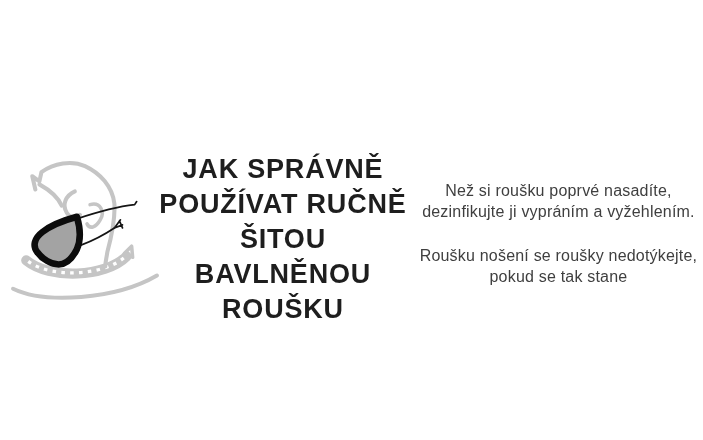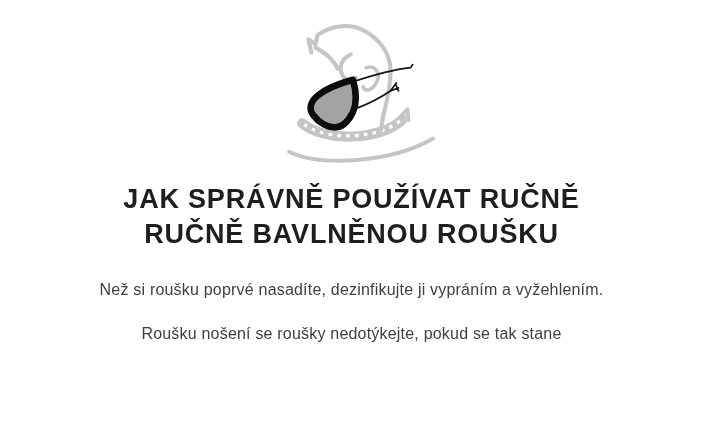--- a/index.html
+++ b/index.html
@@ -7,21 +7,21 @@
     width: 703px;
     height: 440px;
     background: var(--background, #ffffff);
     font-family: "Liberation Sans", sans-serif;
     overflow: hidden;
   }
   .page {
     width: 703px;
     height: 440px;
     display: flex;
-    flex-direction: column;
+    flex-direction: row;
     align-items: center;
     box-sizing: border-box;
     padding-top: 23px;
     background: var(--background, #ffffff);
   }
   .illustration {
     width: 152px;
     height: 144px;
     transform: translateX(9px);
     flex: none;
@@ -77,21 +77,21 @@
       <path class="string" stroke-width="1.7" d="M 67,58 C 88,51 106,46 124,44 L 126,41"></path>
       <path class="string" stroke-width="1.7" d="M 71,84 C 84,79 95,73 104,67"></path>
       <path class="string" stroke-width="1.7" d="M 104,67 L 110,59 M 109,60 L 112,67 M 104,67 L 112,64"></path>
     </g>
 
     <path class="mask" stroke-width="6.5" d="M 67,56 C 56,59 42,64 33,71 C 25,77 23,85 28,91 C 33,98 42,103 49,103 C 57,103 63,96 67,88 C 71,79 70,66 67,56 Z"></path>
   </svg>
 
   <h1 class="title">
     <span class="line">JAK SPRÁVNĚ POUŽÍVAT RUČNĚ</span>
-    <span class="line">RUČNĚ BAVLNĚNOU ROUŠKU</span>
+    <span class="line">ŠITOU BAVLNĚNOU ROUŠKU</span>
   </h1>
 
   <div class="instructions">
     <p>
       <span class="line">Než si roušku poprvé nasadíte, dezinfikujte ji vypráním a vyžehlením.</span>
     </p>
     <p>
       <span class="line">Roušku nošení se roušky nedotýkejte, pokud se tak stane</span>
     </p>
   </div>

